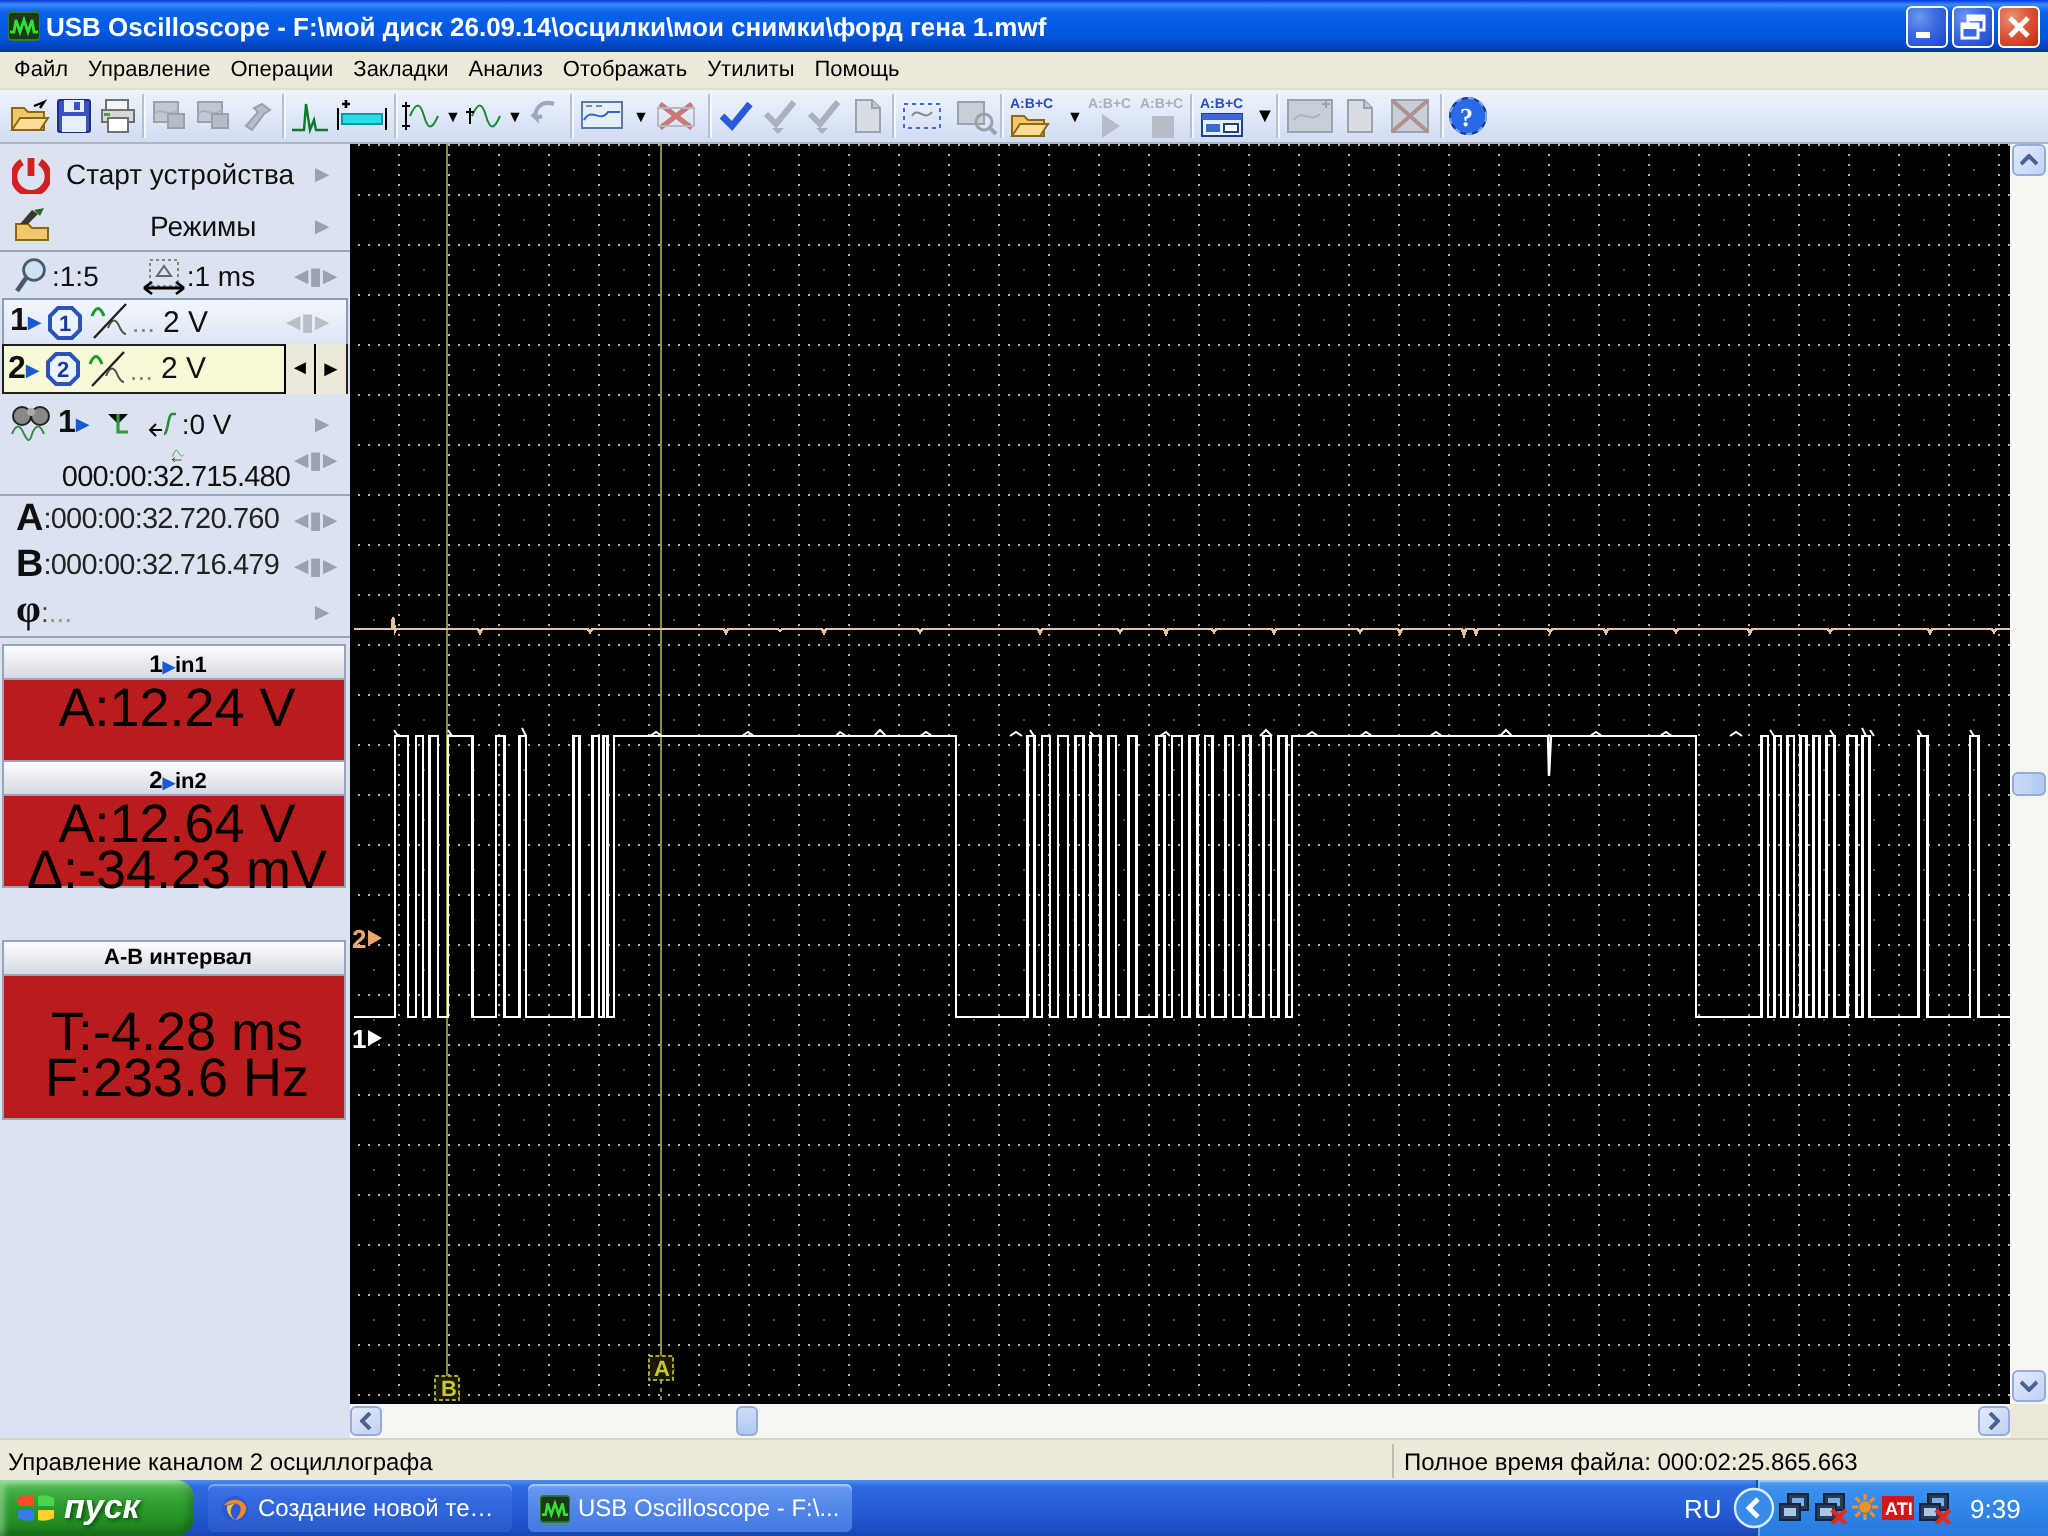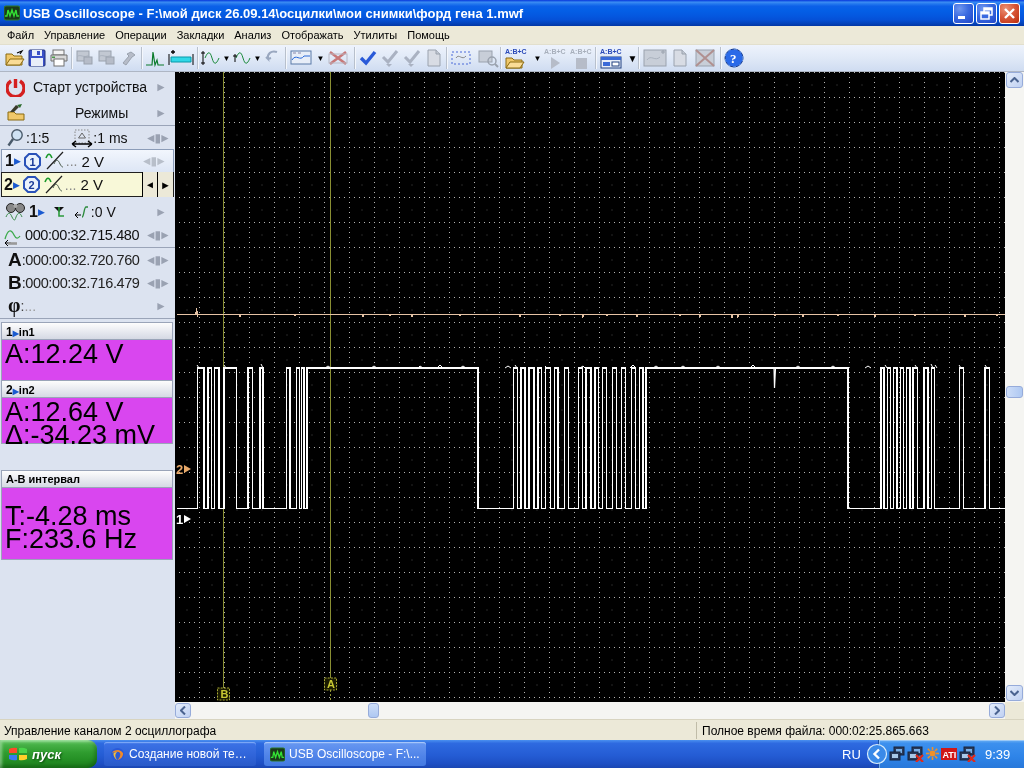--- a/index.html
+++ b/index.html
@@ -26,21 +26,21 @@
 .tico{width:22px;height:24px;display:flex;align-items:center;justify-content:center;}
 .tico svg{display:block;}
 .tdrop{width:9px;height:24px;display:flex;align-items:center;justify-content:center;font-size:8px;color:#000;}
 
 #lpanel{left:0;top:72px;width:175px;height:647px;background:#dce3f0;font-size:14px;color:#101010;}
 .prow{position:absolute;left:0;width:175px;height:24px;display:flex;align-items:center;}
 .prow .rarr{position:absolute;right:8px;color:#9aa2b2;font-size:12px;}
 .duo{position:absolute;right:4px;color:#9aa2b2;font-size:12px;letter-spacing:-2px;}
 .sepline{position:absolute;left:0;width:175px;height:1px;background:#9aa4b8;}
 .chrow{position:absolute;left:1px;width:173px;height:24px;display:flex;align-items:center;background:linear-gradient(180deg,#f2f6fd,#dde6f5);border:1px solid #8b9cb8;}
-.bigbox{position:absolute;left:1px;width:172px;background:#d946ef;border:1px solid #9aa4b8;}
+.bigbox{position:absolute;left:1px;width:172px;background:#b91c1c;border:1px solid #9aa4b8;text-align:center;}
 .bighead{height:17px;background:linear-gradient(180deg,#fdfdfd,#d5d9e4);border-bottom:1px solid #9aa4b8;
  font-size:11px;font-weight:bold;padding:2px 0 0 4px;color:#000;}
 .bigtxt{font-size:27px;color:#000;line-height:23px;padding-left:3px;letter-spacing:0px;}
 
 #scope{left:175px;top:72px;width:830px;height:630px;background:#000;}
 
 .sbtn{position:absolute;background:linear-gradient(135deg,#e3ecfb,#c0d1f2);border:1px solid #96abda;border-radius:3px;
  display:flex;align-items:center;justify-content:center;color:#3e5a87;font-weight:bold;}
 #vscroll{left:1005px;top:72px;width:19px;height:630px;background:#f5f5f2;}
 #hscroll{left:175px;top:702px;width:830px;height:17px;background:#f5f5f2;}
@@ -358,21 +358,21 @@
         <path d="M2 4 L12 4 L7 9 Z" fill="#101010"></path>
         <path d="M7 4 L7 13 L12 13" fill="none" stroke="#2a9a3a" stroke-width="1.6"></path>
       </svg>
   <svg style="margin-left:5px" width="18" height="18" viewBox="0 0 18 18">
         <path d="M9 14 C11 14,11 4,13 4 L15 4" fill="none" stroke="#2a8a3a" stroke-width="1.3"></path>
         <path d="M2 12 L8 12 M5 9 l-3 3 l3 3" fill="none" stroke="#000"></path>
       </svg>
   <span style="margin-left:0px;">:0 V</span>
   <span class="rarr">►</span>
  </div>
- <div class="prow" style="top:151px;height:24px;font-size:14.5px;">
+ <div class="prow" style="top:151px;height:24px;font-size:14.5px;flex-direction:column;">
   <svg style="margin-left:3px" width="21" height="21" viewBox="0 0 21 21">
         <path d="M2 14 C5 4,8 4,11 10 C13 14,15 14,17 11" fill="none" stroke="#3aaa4a" stroke-width="1.3"></path>
         <path d="M2 18 L8 18 M5 15 l-3 3 l3 3" fill="none" stroke="#000"></path>
         <rect x="5" y="17.2" width="9" height="2.6" fill="#999"></rect>
       </svg>
   <span style="margin-left:1px;letter-spacing:-0.4px;">000:00:32.715.480</span>
   <span class="duo" style="right:6px;">◄▮►</span>
  </div>
  <div class="sepline" style="top:175px;"></div>
  <div class="prow" style="top:176px;height:23px;font-size:14.5px;">
@@ -515,21 +515,21 @@
 <div class="abs" id="statusbar">
  <span style="position:absolute;left:4px;top:4px;">Управление каналом 2 осциллографа</span>
  <span style="position:absolute;left:702px;top:4px;">Полное время файла: 000:02:25.865.663</span>
  <div style="position:absolute;left:696px;top:2px;width:1px;height:17px;background:#c0bca8;"></div>
 </div>
 
 <div class="abs" id="taskbar">
  <div style="position:absolute;left:0;top:0;width:97px;height:28px;border-radius:0 9px 9px 0;
    background:linear-gradient(180deg,#7ed87e 0%,#4eb74e 8%,#2f9c2f 45%,#259025 70%,#1e7f1e 100%);
    box-shadow:inset -2px -2px 4px rgba(0,60,0,.4), inset 2px 2px 3px rgba(220,255,220,.5);
-   display:flex;align-items:center;color:#fff;font-weight:bold;font-style:italic;font-size:13px;">
+   display:flex;align-items:center;color:#fff;font-weight:bold;font-style:italic;font-size:17px;">
   <svg style="margin:0 4px 0 8px" width="20" height="20" viewBox="0 0 20 20">
    <path d="M1 5 Q5 3 9 4 L9 9 L1 9 Z" fill="#ff4a2a"></path>
         <path d="M11 4 Q15 3 19 5 L19 9 L11 9 Z" fill="#4ad44a"></path>
    <path d="M1 11 L9 11 L9 16 Q5 17 1 15 Z" fill="#3a7af0"></path>
         <path d="M11 11 L19 11 L19 15 Q15 17 11 16 Z" fill="#ffd02a"></path>
   </svg>
   <span style="text-shadow:1px 1px 2px #0a4a0a;">пуск</span>
  </div>
  <div class="tbtn" style="left:104px;width:152px;background:linear-gradient(180deg,#5a8ef2 0%,#3a70e4 10%,#2f63d8 60%,#2a5ac8 100%);box-shadow:inset 0 1px 0 #7aa6f6;">
   <svg width="15" height="15" viewBox="0 0 16 16" style="margin-right:4px;flex:none;">

